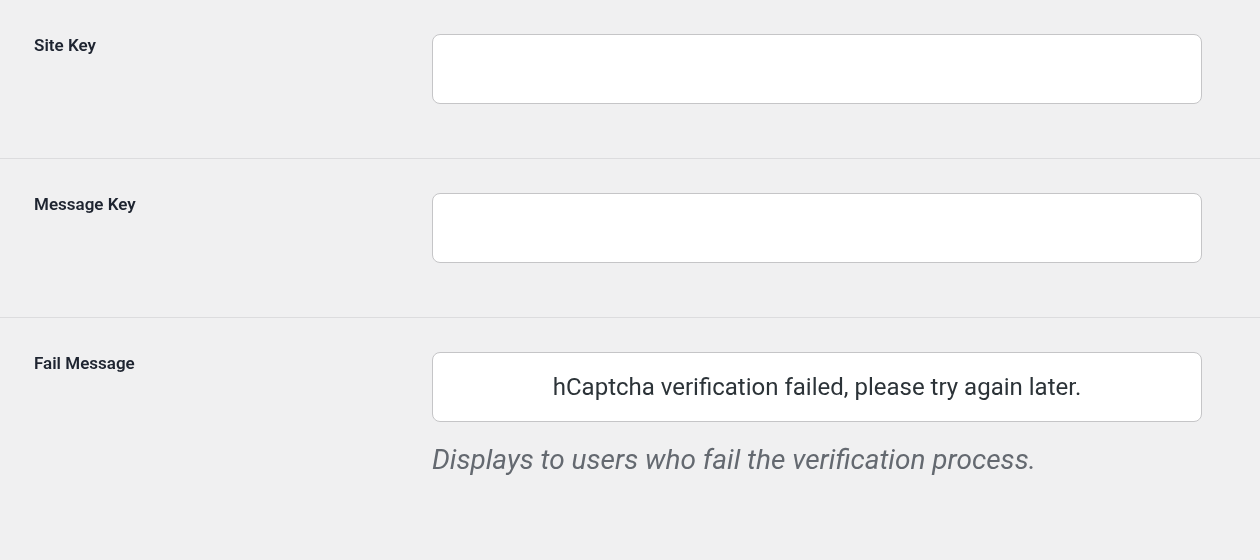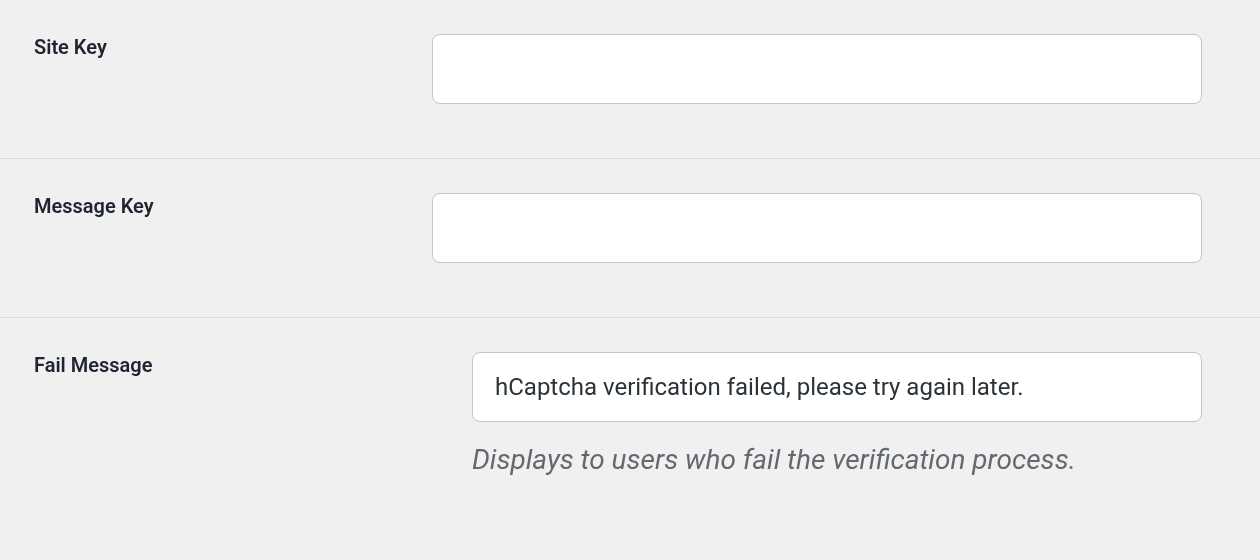--- a/index.html
+++ b/index.html
@@ -18,48 +18,48 @@
       padding: 0;
     }
     .form-row {
       display: flex;
       align-items: flex-start;
       padding: 34px 34px 54px 34px;
       border-bottom: 1px solid #dcdcde;
     }
     .form-row:last-child {
       border-bottom: none;
-      gap: 40px;
     }
     .form-label {
       width: 398px;
       flex-shrink: 0;
       padding-top: 0;
     }
     .form-label label {
-      font-size: 20px;
+      font-size: 17px;
       font-weight: 600;
       color: #1e2430;
       line-height: 1.3;
     }
     .form-field {
       flex: 1;
       padding-right: 24px;
     }
     .text-input {
       width: 100%;
       height: 70px;
       padding: 10px 22px;
       font-size: 24px;
       color: #2c3338;
       background: #ffffff;
       border: 1px solid #c5c5c7;
       border-radius: 8px;
       outline: none;
       font-family: inherit;
+      text-align: center;
     }
     .description {
       margin-top: 18px;
       font-size: 28px;
       font-style: italic;
       color: #646970;
       line-height: 1.4;
     }
   </style>
 </head>

